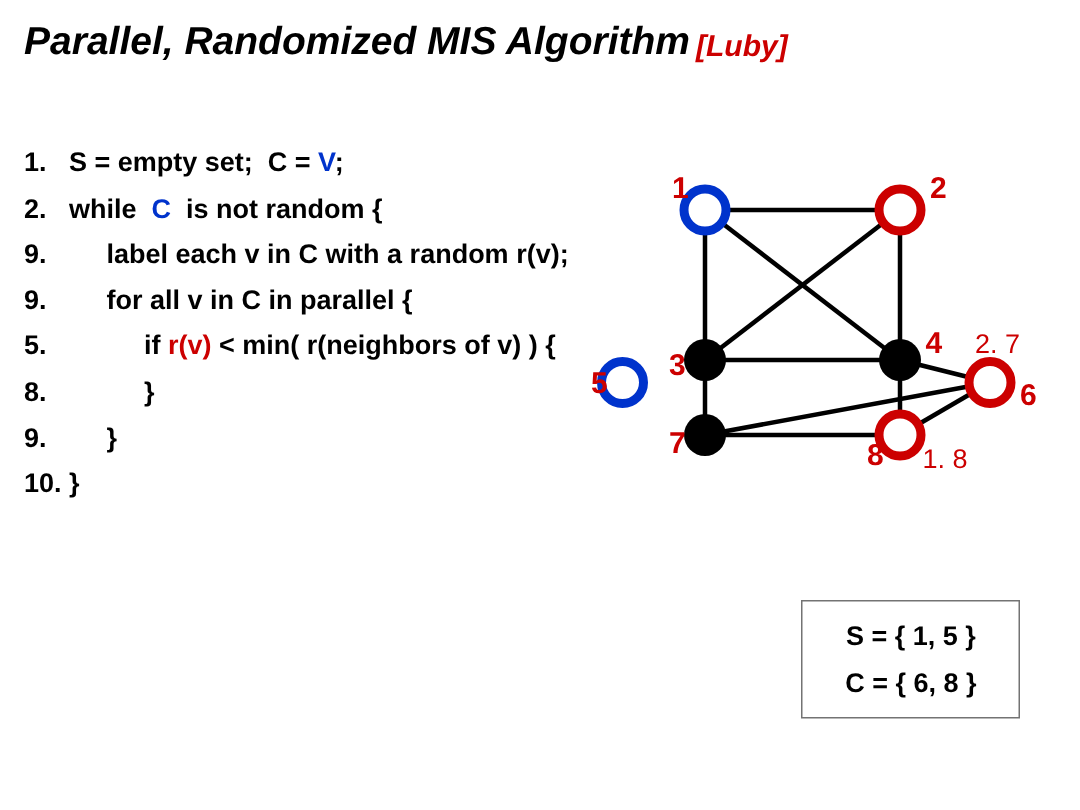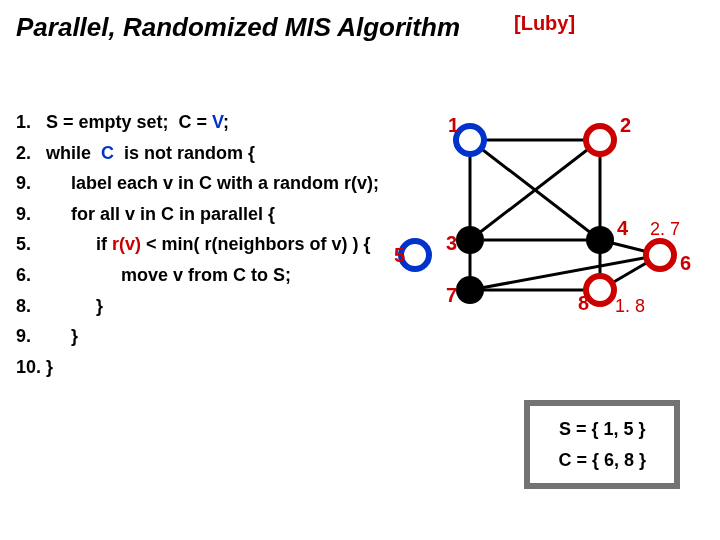--- a/index.html
+++ b/index.html
@@ -8,36 +8,36 @@
     font-family: Arial, Helvetica, sans-serif;
     width: 720px;
     height: 540px;
     box-sizing: border-box;
     position: relative;
     background: #fff;
     color: #000;
   }
   .title-row {
     display: flex;
-    align-items: flex-start;
-    gap: 16px;
+    align-items: flex-end;
+    gap: 4px;
   }
   .title {
     font-weight: bold;
     font-style: italic;
     font-size: 26px;
   }
   .cite {
     color: #cc0000;
     font-weight: bold;
+    font-style: italic;
     font-size: 20px;
-    margin-left: 38px;
   }
   .algo {
-    margin-top: 64px;
+    margin-top: 50px;
     font-size: 18px;
     line-height: 1.7;
   }
   .algo .row { white-space: pre; }
   .bold { font-weight: bold; }
   .red { color: #cc0000; text-align: center; }
   .blue { color: #0033cc; }
   .diagram {
     position: absolute;
     right: 20px;
@@ -55,21 +55,21 @@
   .r-label {
     font-family: Arial, sans-serif;
     font-size: 18px;
     font-weight: normal;
     fill: #cc0000;
   }
   .status-box {
     position: absolute;
     right: 40px;
     top: 400px;
-    border: 6px solid #737373;
+    border: 1px solid #737373;
     padding: 8px 28px;
     text-align: center;
     font-weight: bold;
     font-size: 18px;
     line-height: 1.7;
     background: #fff;
   }
 </style>
 </head>
 <body>
@@ -78,21 +78,20 @@
   <span class="title">Parallel, Randomized MIS Algorithm</span>
   <span class="cite bold">[Luby]</span>
 </div>
 
 <div class="algo">
   <div class="row bold"><span>1.   S = empty set;  C = </span><span class="blue">V</span><span>;</span></div>
   <div class="row bold"><span>2.   while  </span><span class="blue">C</span><span>  is not random {</span></div>
   <div class="row bold">9.        label each v in C with a random r(v);</div>
   <div class="row bold">9.        for all v in C in parallel {</div>
   <div class="row bold"><span>5.             if </span><span class="red">r(v)</span><span> &lt; min( r(neighbors of v) ) {</span></div>
-  <div class="row bold">6.                  move v from C to S;</div>
   <div class="row bold">8.             }</div>
   <div class="row bold">9.        }</div>
   <div class="row bold">10. }</div>
 </div>
 
 <div class="diagram">
 <svg width="280" height="280">
 
   <g stroke="#000" stroke-width="3">
     <line x1="50" y1="30" x2="180" y2="30"></line>

